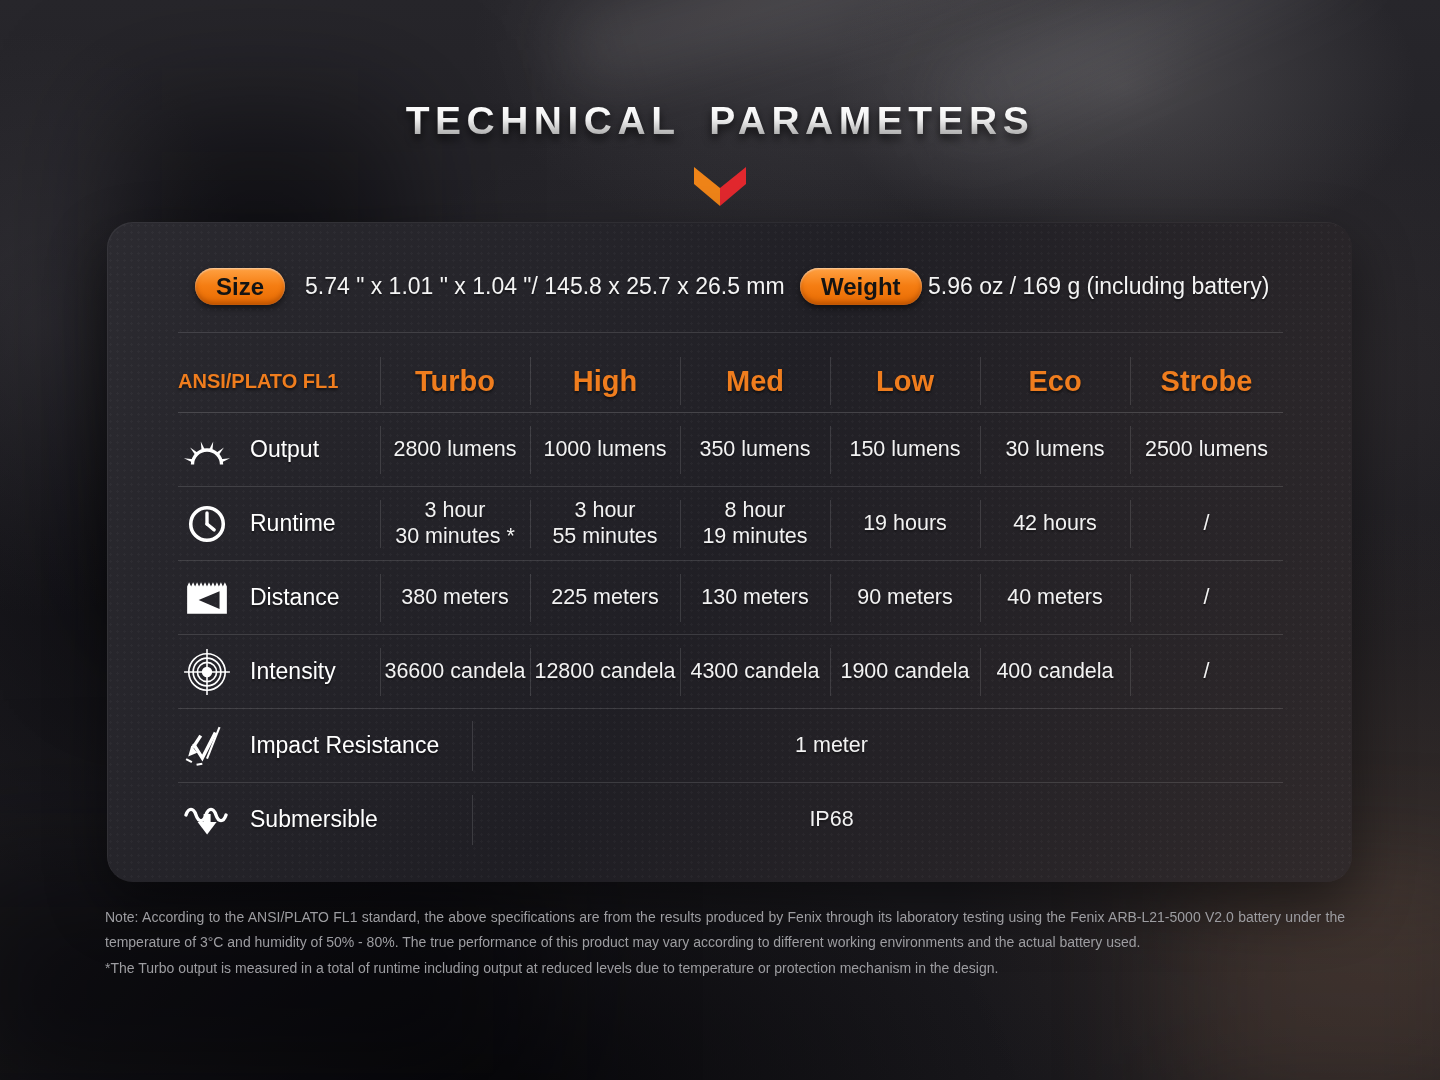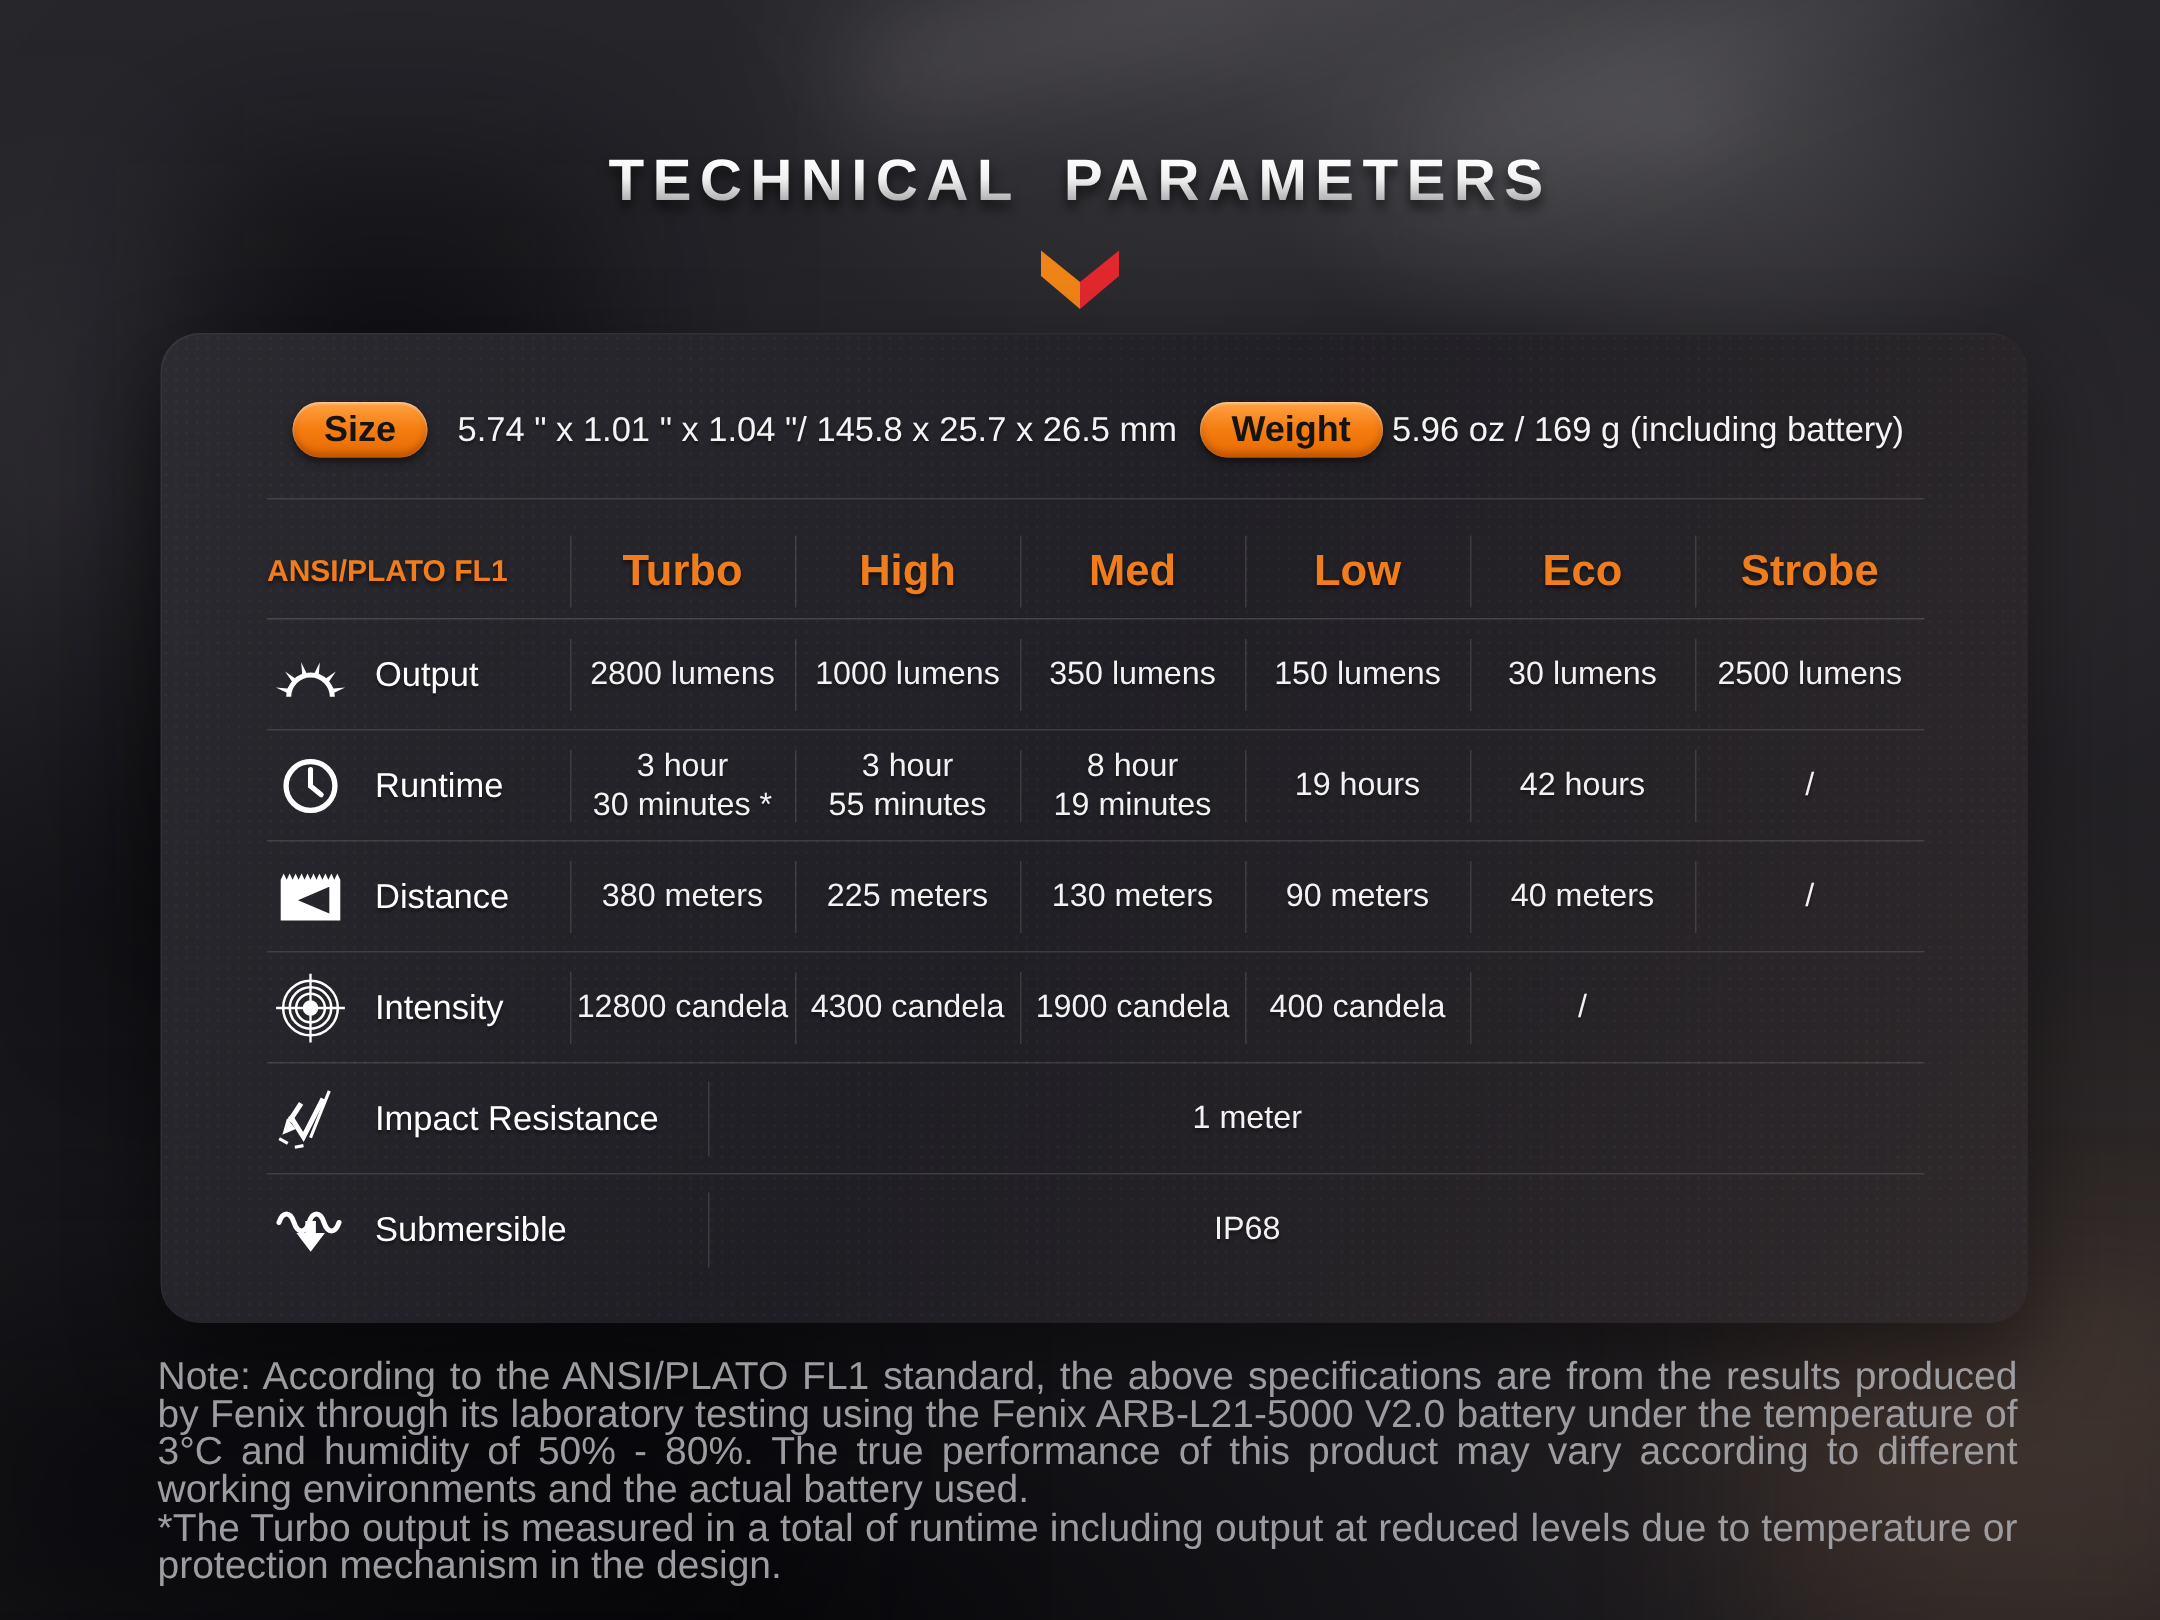--- a/index.html
+++ b/index.html
@@ -94,21 +94,21 @@
   }
   .label-cell{display:flex;align-items:center;}
   .icon-box{width:58px;display:flex;align-items:center;justify-content:center;flex:0 0 58px;}
   .row-label{color:#ffffff;font-size:23px;margin-left:14px;text-shadow:0 2px 2px rgba(0,0,0,0.45);white-space:nowrap;}
   
   .mrow{position:relative;display:grid;grid-template-columns:202px 903px;height:73px;border-bottom:1px solid rgba(255,255,255,0.13);}
   .mrow.last{border-bottom:none;}
   .mrow .mdivider{position:absolute;left:294px;top:50%;transform:translateY(-50%);width:1px;height:50px;background:rgba(255,255,255,0.13);}
   .mvalue{display:flex;align-items:center;justify-content:center;color:#f2f2f2;font-size:21.5px;text-shadow:0 2px 2px rgba(0,0,0,0.4);}
   
-  .notes{position:absolute;left:105px;top:905px;width:1240px;color:#9d9da1;font-size:26px;line-height:25px;text-align:justify;}
+  .notes{position:absolute;left:105px;top:905px;width:1240px;color:#9d9da1;font-size:14px;line-height:25px;text-align:justify;}
   .notes p{margin:0;}
   .notes p + p{margin-top:1px;}
   svg{display:block;}
 </style>
 </head>
 <body>
 
 <div class="bg">
   <div class="blur-shape s1"></div>
   <div class="blur-shape s2"></div>
@@ -216,20 +216,21 @@
             <svg width="50" height="50" viewBox="0 0 48 48">
               <path d="M24,2 L24,46 M2,24 L46,24" stroke="#ffffff" stroke-width="1.5"></path>
               <circle cx="24" cy="24" r="17.5" fill="none" stroke="#ffffff" stroke-width="1.6"></circle>
               <circle cx="24" cy="24" r="13.3" fill="none" stroke="#ffffff" stroke-width="1.6"></circle>
               <circle cx="24" cy="24" r="9.2" fill="none" stroke="#ffffff" stroke-width="1.6"></circle>
               <circle cx="24" cy="24" r="5" fill="#ffffff"></circle>
             </svg>
           </span>
           <span class="row-label">Intensity</span>
         </div>
+        <div class="vcell">36600 candela</div>
         <div class="vcell">12800 candela</div>
         <div class="vcell">4300 candela</div>
         <div class="vcell">1900 candela</div>
         <div class="vcell">400 candela</div>
         <div class="vcell">/</div>
       </div>
 
       <div class="mrow">
         <div class="label-cell">
           <span class="icon-box">

